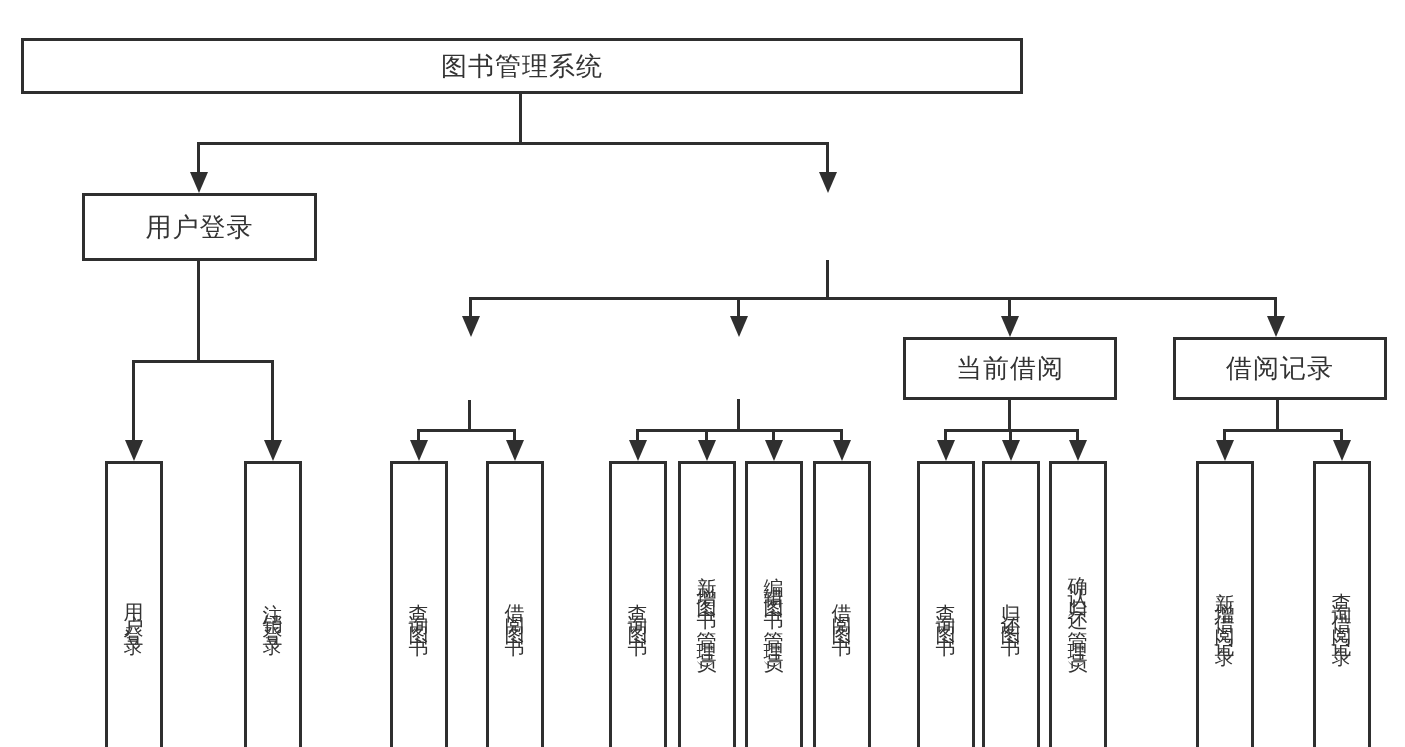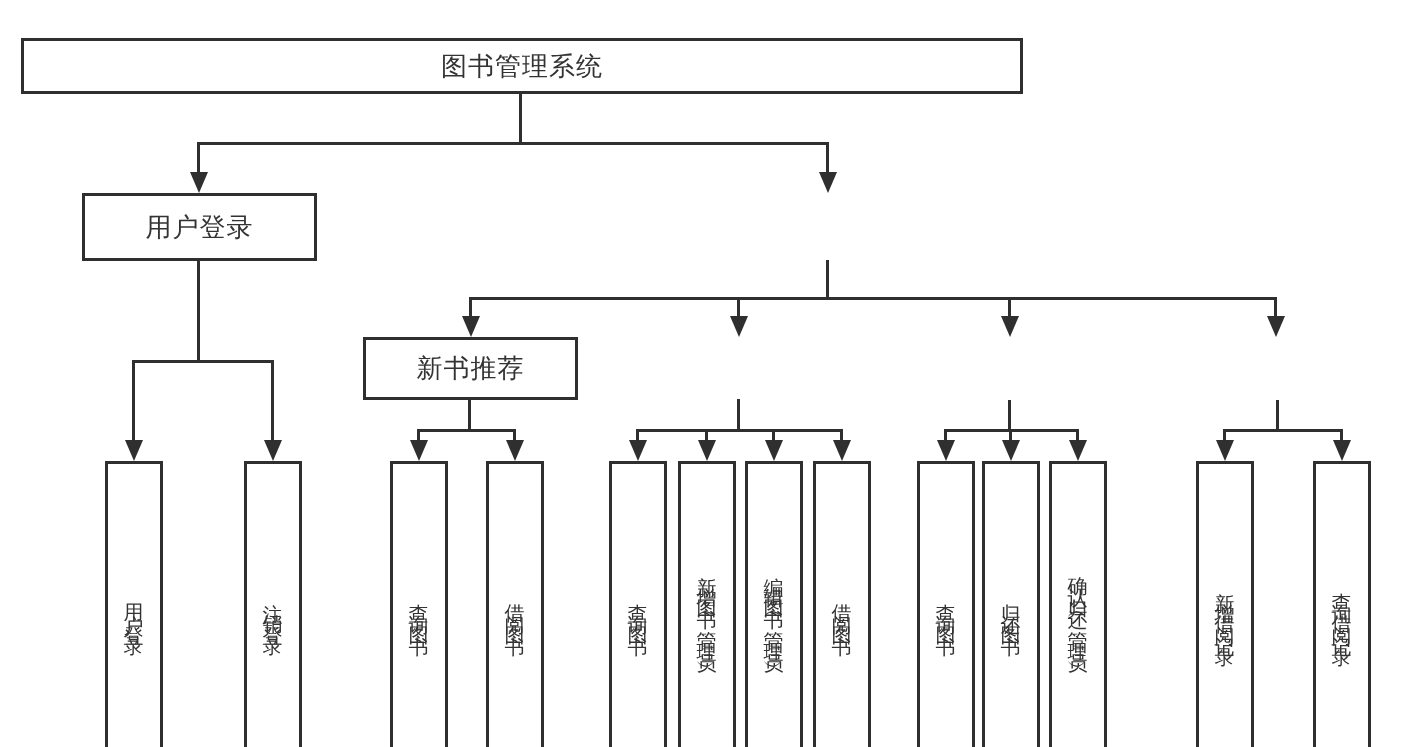--- a/index.html
+++ b/index.html
@@ -145,22 +145,25 @@
   <div class="arrow a19"></div>
 
   <div class="box hbox b-root">
     <span>图书管理系统</span>
   </div>
 
   <div class="box hbox b-user-login">
     <span>用户登录</span>
   </div>
 
-  <div class="box hbox b-new-books">
-    <span>新书推荐</span>
+  <div class="box hbox b-current-borrow">
+    <span>当前借阅</span>
+  </div>
+  <div class="box hbox b-borrow-records">
+    <span>借阅记录</span>
   </div>
 
   <div class="box leaf b-leaf1">
     <span class="vtext">用户登录</span>
   </div>
   <div class="box leaf b-leaf2">
     <span class="vtext">注销登录</span>
   </div>
   <div class="box leaf b-leaf3">
     <span class="vtext">查询图书</span>

